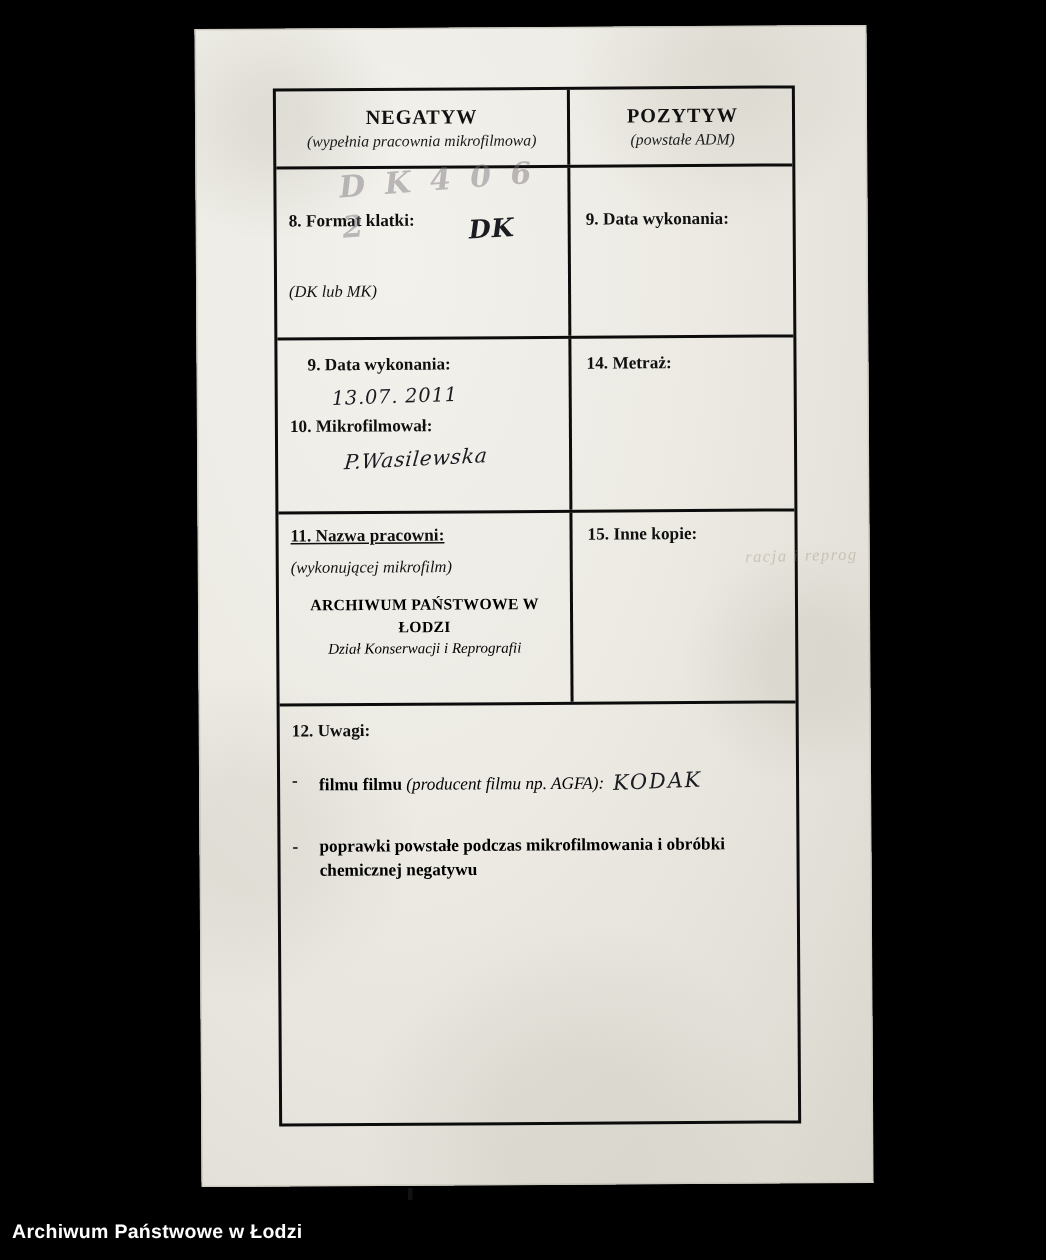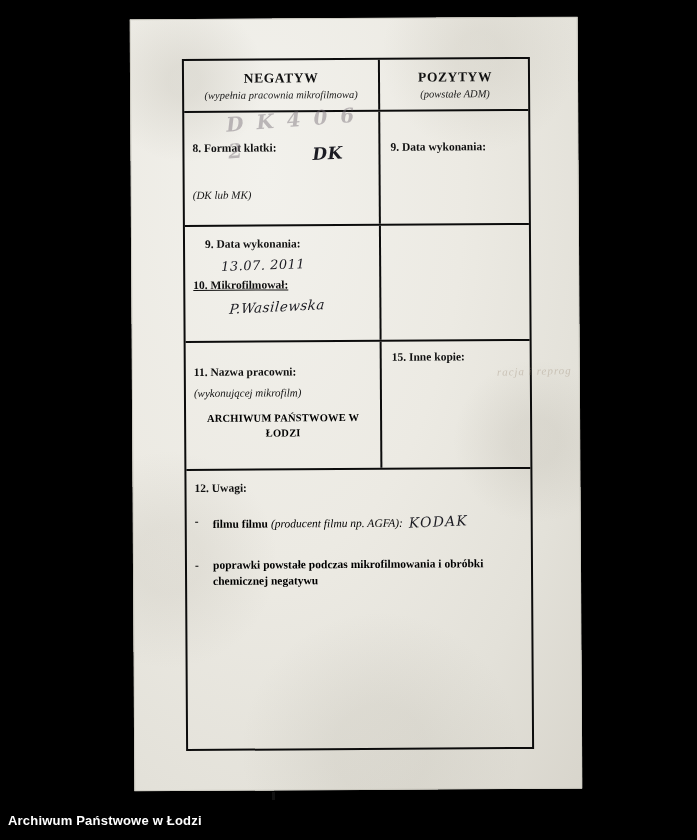--- a/index.html
+++ b/index.html
@@ -263,31 +263,36 @@
       <div class="col-right">
         <div class="lbl" style="margin-top:22px;">9. Data wykonania:</div>
         <div class="hand hand-date"></div>
       </div>
     </div>
 
     <div class="row bordered-bottom" style="height:116px;">
       <div class="col-left">
         <div class="lbl" style="margin-top:4px;margin-left:12px;">9. Data wykonania:</div>
         <div class="hand hand-date">13.07. 2011</div>
-        <div class="lbl" style="margin-top:4px;text-decoration:underline;">10. Mikrofilmował:</div>
+        <div class="lbl" style="margin-top:4px;">10. Mikrofilmował:</div>
         <div class="hand hand-sign">P.Wasilewska</div>
+      </div>
+      <div class="col-right">
+        <div class="lbl" style="margin-top:4px;">14. Metraż:</div>
+        <div class="hand hand-date"></div>
       </div>
     </div>
 
     <div class="row bordered-bottom" style="height:128px;">
       <div class="col-left">
-        <div class="lbl" style="margin-top:16px;">11. Nazwa pracowni:</div>
+        <div class="lbl" style="margin-top:2px;text-decoration:underline;">11. Nazwa pracowni:</div>
         <div class="lbl-italic" style="margin-top:6px;">(wykonującej mikrofilm)</div>
         <div class="addr">
           <div class="a1">ARCHIWUM PAŃSTWOWE W ŁODZI</div>
+          <div class="a4">Dział Konserwacji i Reprografii</div>
         </div>
       </div>
       <div class="col-right">
         <div class="lbl" style="margin-top:2px;">15. Inne kopie:</div>
         <div class="hand hand-date"></div>
       </div>
     </div>
 
     <div class="row" style="height:278px;">
       <div class="full-col">

